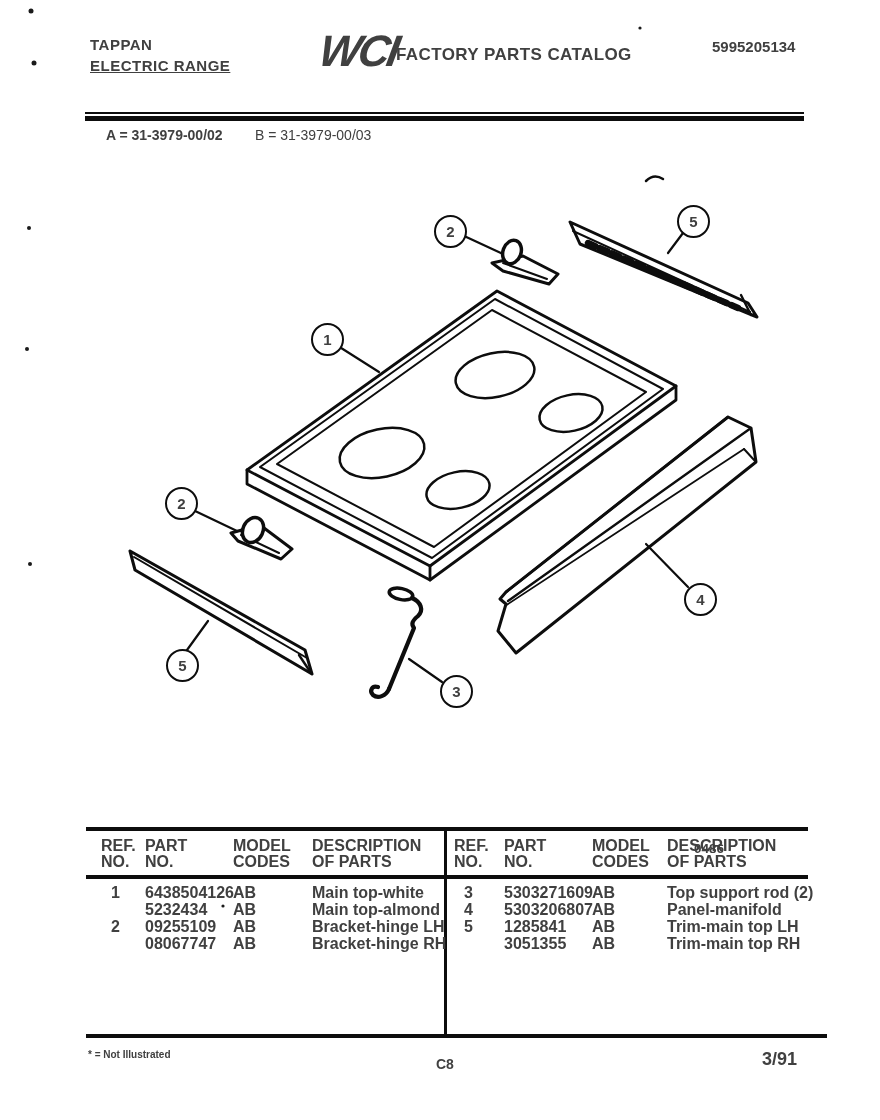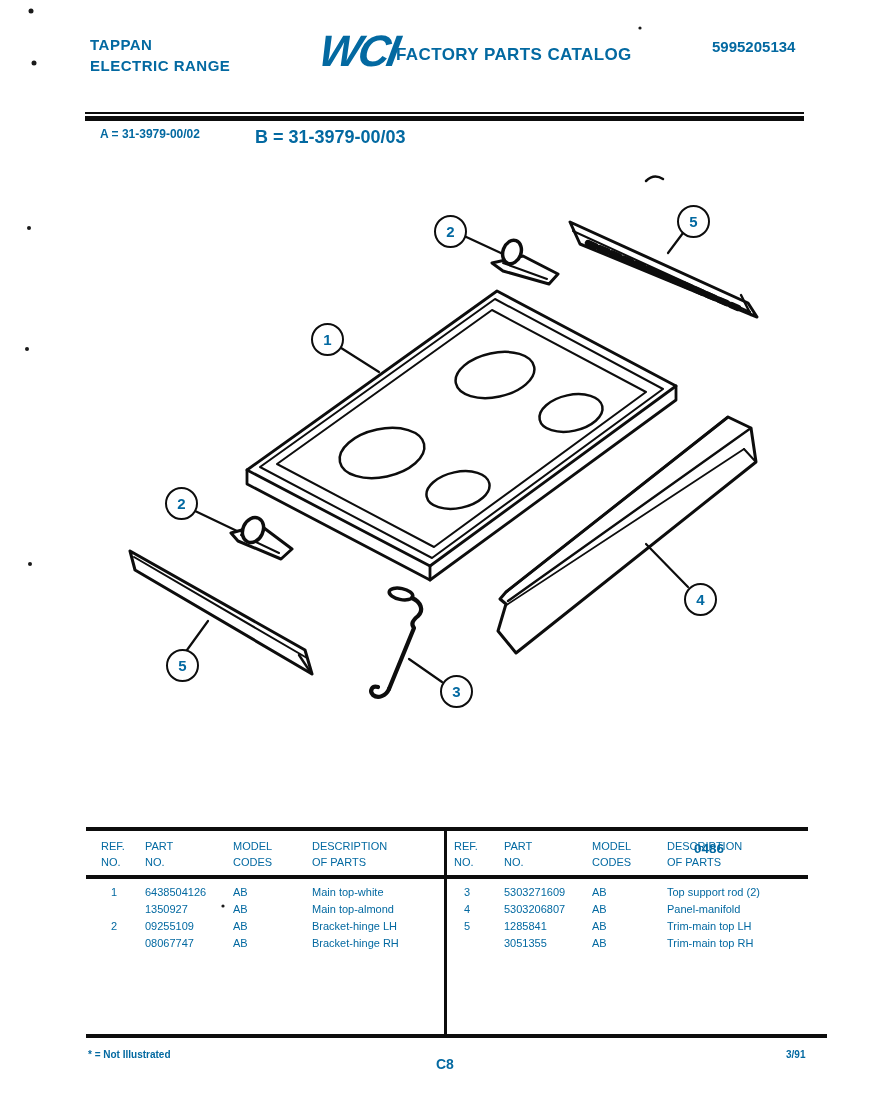--- a/index.html
+++ b/index.html
@@ -1,57 +1,57 @@
 <!DOCTYPE html>
 <html><head>
 <meta charset="utf-8">
 <style>
   html,body{margin:0;padding:0;background:#e8e8e8;}
   .page{
     position:relative;width:880px;height:1120px;background:#ffffff;
-    font-family:"Liberation Sans",sans-serif;color:#0369a1;overflow:hidden;
+    font-family:"Liberation Sans",sans-serif;color:#404040;overflow:hidden;
     margin:0 auto;
   }
   .abs{position:absolute;}
   
   .brand1{left:90px;top:36px;font-size:15px;font-weight:bold;letter-spacing:.5px;}
-  .brand2{left:90px;top:57px;font-size:15px;font-weight:bold;letter-spacing:.5px;}
+  .brand2{left:90px;top:57px;font-size:15px;font-weight:bold;letter-spacing:.5px;text-decoration:underline;}
   .wci-logo{left:320px;top:26px;font-size:44px;font-weight:bold;font-style:italic;
     letter-spacing:-3px;transform:skewX(-10deg);}
   .catalog-title{left:396px;top:45px;font-size:17px;font-weight:bold;letter-spacing:.4px;}
   .doc-number{left:712px;top:38px;font-size:15px;font-weight:bold;}
   .rule{background:#0d0d0d;}
   .rule-thin{left:85px;top:112px;width:719px;height:2px;}
   .rule-thick{left:85px;top:116px;width:719px;height:5px;}
-  .model-a{left:100px;top:127px;font-size:12px;font-weight:bold;}
-  .model-b{left:255px;top:127px;font-size:18px;font-weight:bold;}
+  .model-a{left:106px;top:127px;font-size:14px;font-weight:bold;}
+  .model-b{left:255px;top:127px;font-size:14px;font-weight:normal;}
   
   .diagram-svg{left:0;top:0;width:880px;height:1120px;}
   .callout{
     position:absolute;width:29px;height:29px;border:2.5px solid #0d0d0d;border-radius:50%;
     background:#fff;display:flex;align-items:center;justify-content:center;
     font-size:15px;font-weight:bold;
   }
   .fig-code{left:694px;top:841px;font-size:13.5px;font-weight:bold;}
   
   .tline-top{left:86px;top:827px;width:722px;height:4px;}
   .tline-mid{left:86px;top:875px;width:722px;height:4px;}
   .tline-bottom{left:86px;top:1034px;width:741px;height:4px;}
   .tline-divider{left:444px;top:827px;width:3px;height:211px;}
-  .thead,.tbody{position:absolute;display:grid;font-size:11px;font-weight:normal;}
+  .thead,.tbody{position:absolute;display:grid;font-size:16px;font-weight:bold;}
   .thead{top:838px;line-height:16px;white-space:pre-line;}
   .tbody{top:884px;line-height:17px;}
   .lt{left:101px;grid-template-columns:44px 88px 79px 185px;}
   .rt{left:454px;grid-template-columns:50px 88px 75px 170px;}
   .cell{display:block;}
   .cell.ref{padding-left:10px;}
   
   .foot-note{left:88px;top:1049px;font-size:10px;font-weight:bold;}
   .foot-page{left:436px;top:1056px;font-size:14px;font-weight:bold;text-align:right;}
-  .foot-date{left:762px;top:1049px;font-size:10px;font-weight:bold;margin-left:24px;}
+  .foot-date{left:762px;top:1049px;font-size:18px;font-weight:bold;}
 </style>
 </head>
 <body>
 
 <div class="page">
 
   <div class="abs brand1">TAPPAN</div>
   <div class="abs brand2">ELECTRIC RANGE</div>
   <div class="abs wci-logo">WCI</div>
   <div class="abs catalog-title">FACTORY PARTS CATALOG</div>
@@ -190,21 +190,21 @@
     <span class="cell">DESCRIPTION
 OF PARTS</span>
   </div>
 
   <div class="tbody lt">
     <span class="cell ref">1</span>
     <span class="cell">6438504126</span>
     <span class="cell">AB</span>
     <span class="cell">Main top-white</span>
     <span class="cell ref"></span>
-    <span class="cell">1350927</span>
+    <span class="cell">5232434</span>
     <span class="cell">AB</span>
     <span class="cell">Main top-almond</span>
     <span class="cell ref">2</span>
     <span class="cell">09255109</span>
     <span class="cell">AB</span>
     <span class="cell">Bracket-hinge LH</span>
     <span class="cell ref"></span>
     <span class="cell">08067747</span>
     <span class="cell">AB</span>
     <span class="cell">Bracket-hinge RH</span>

